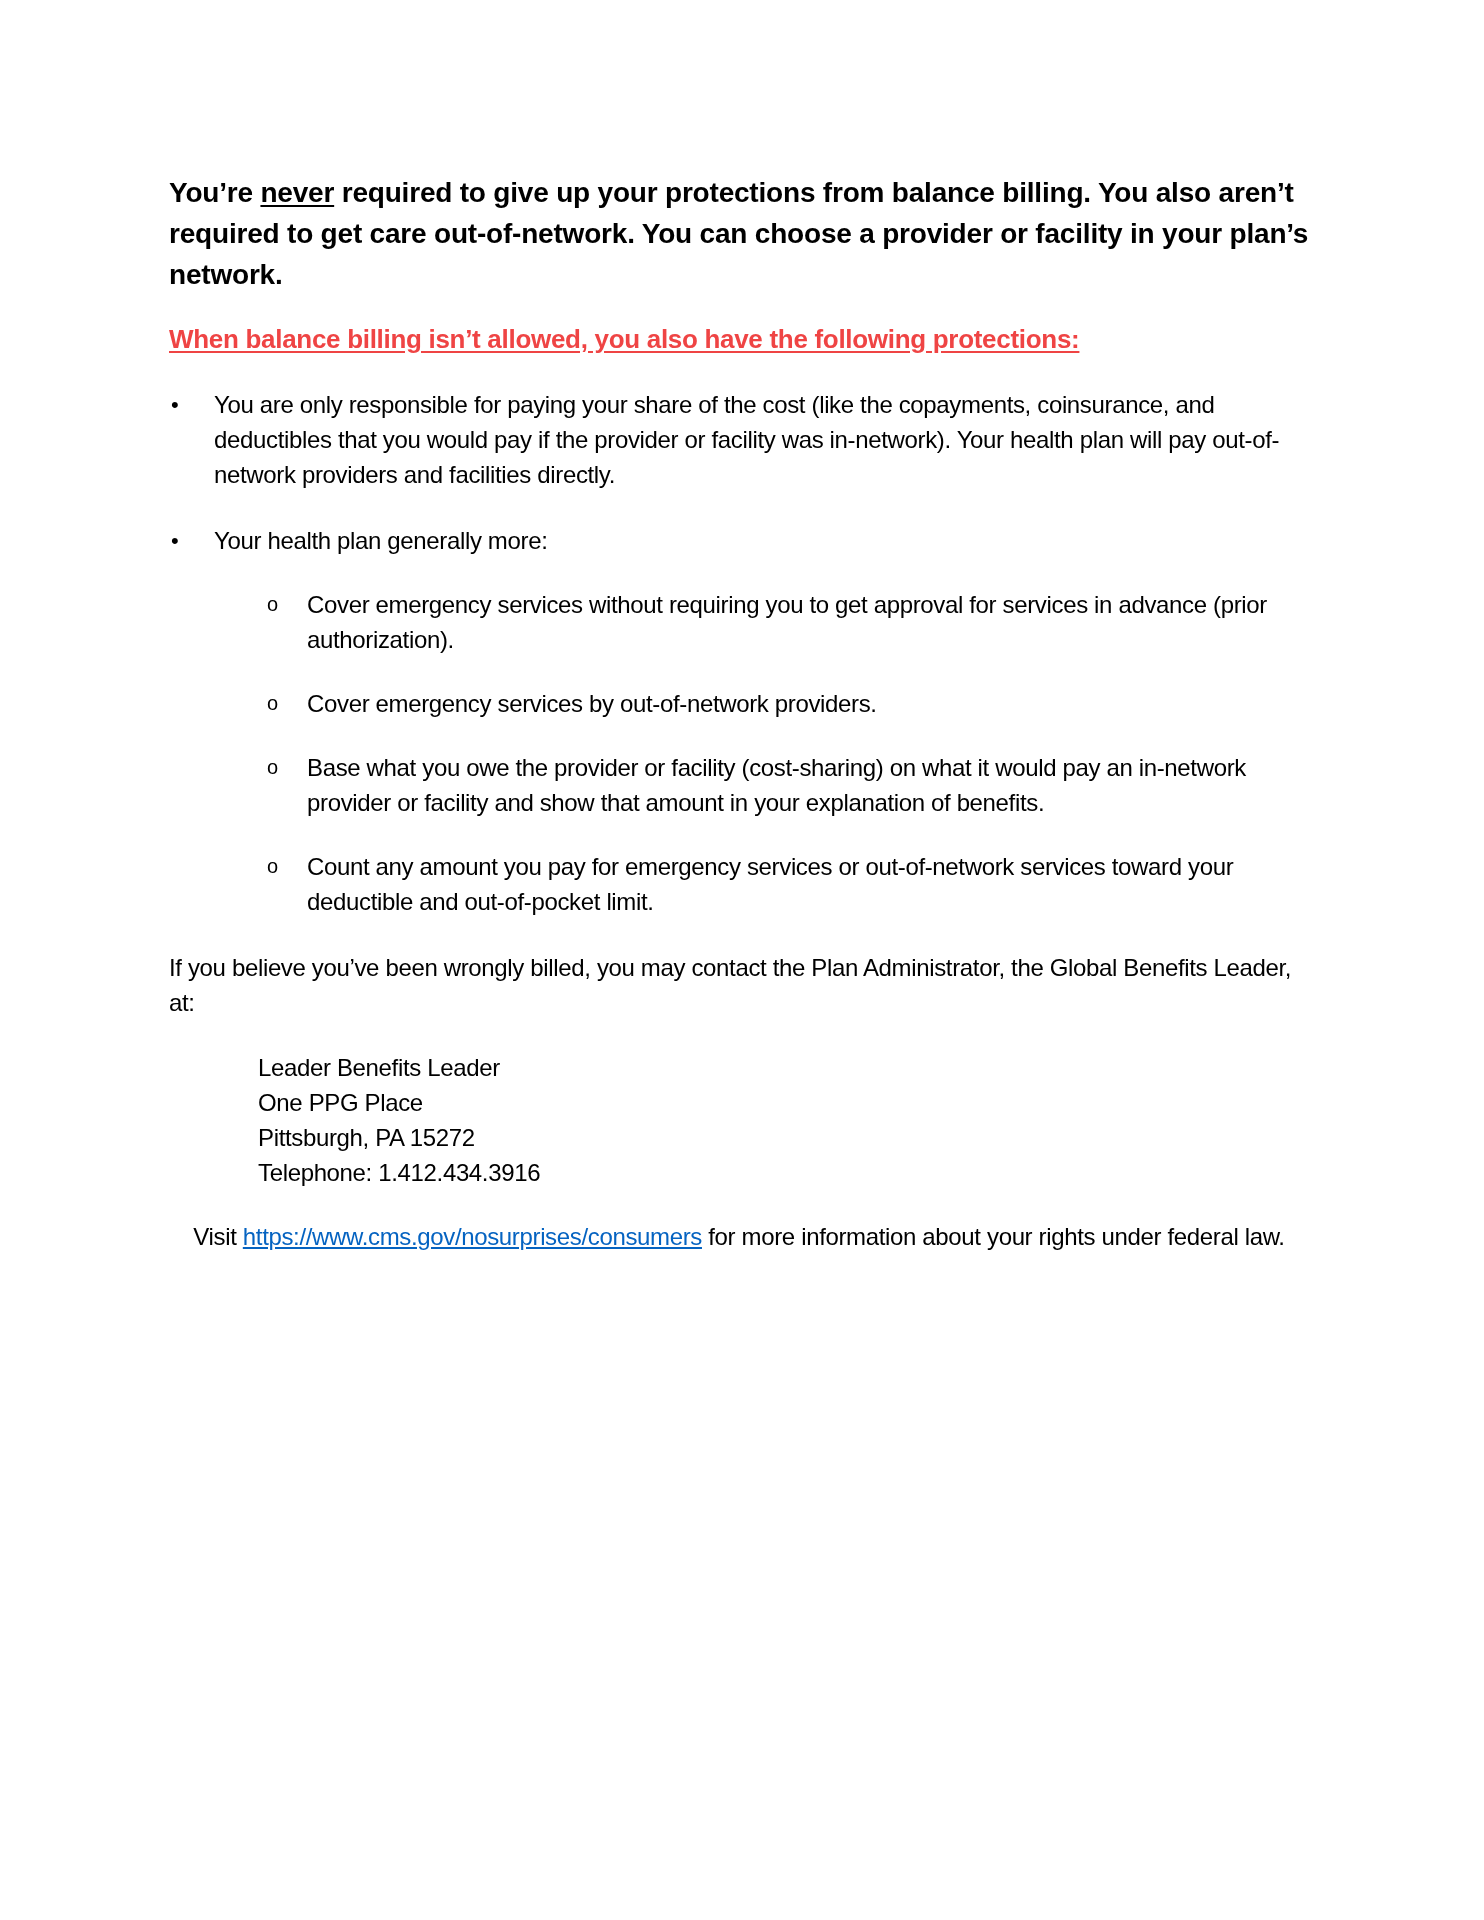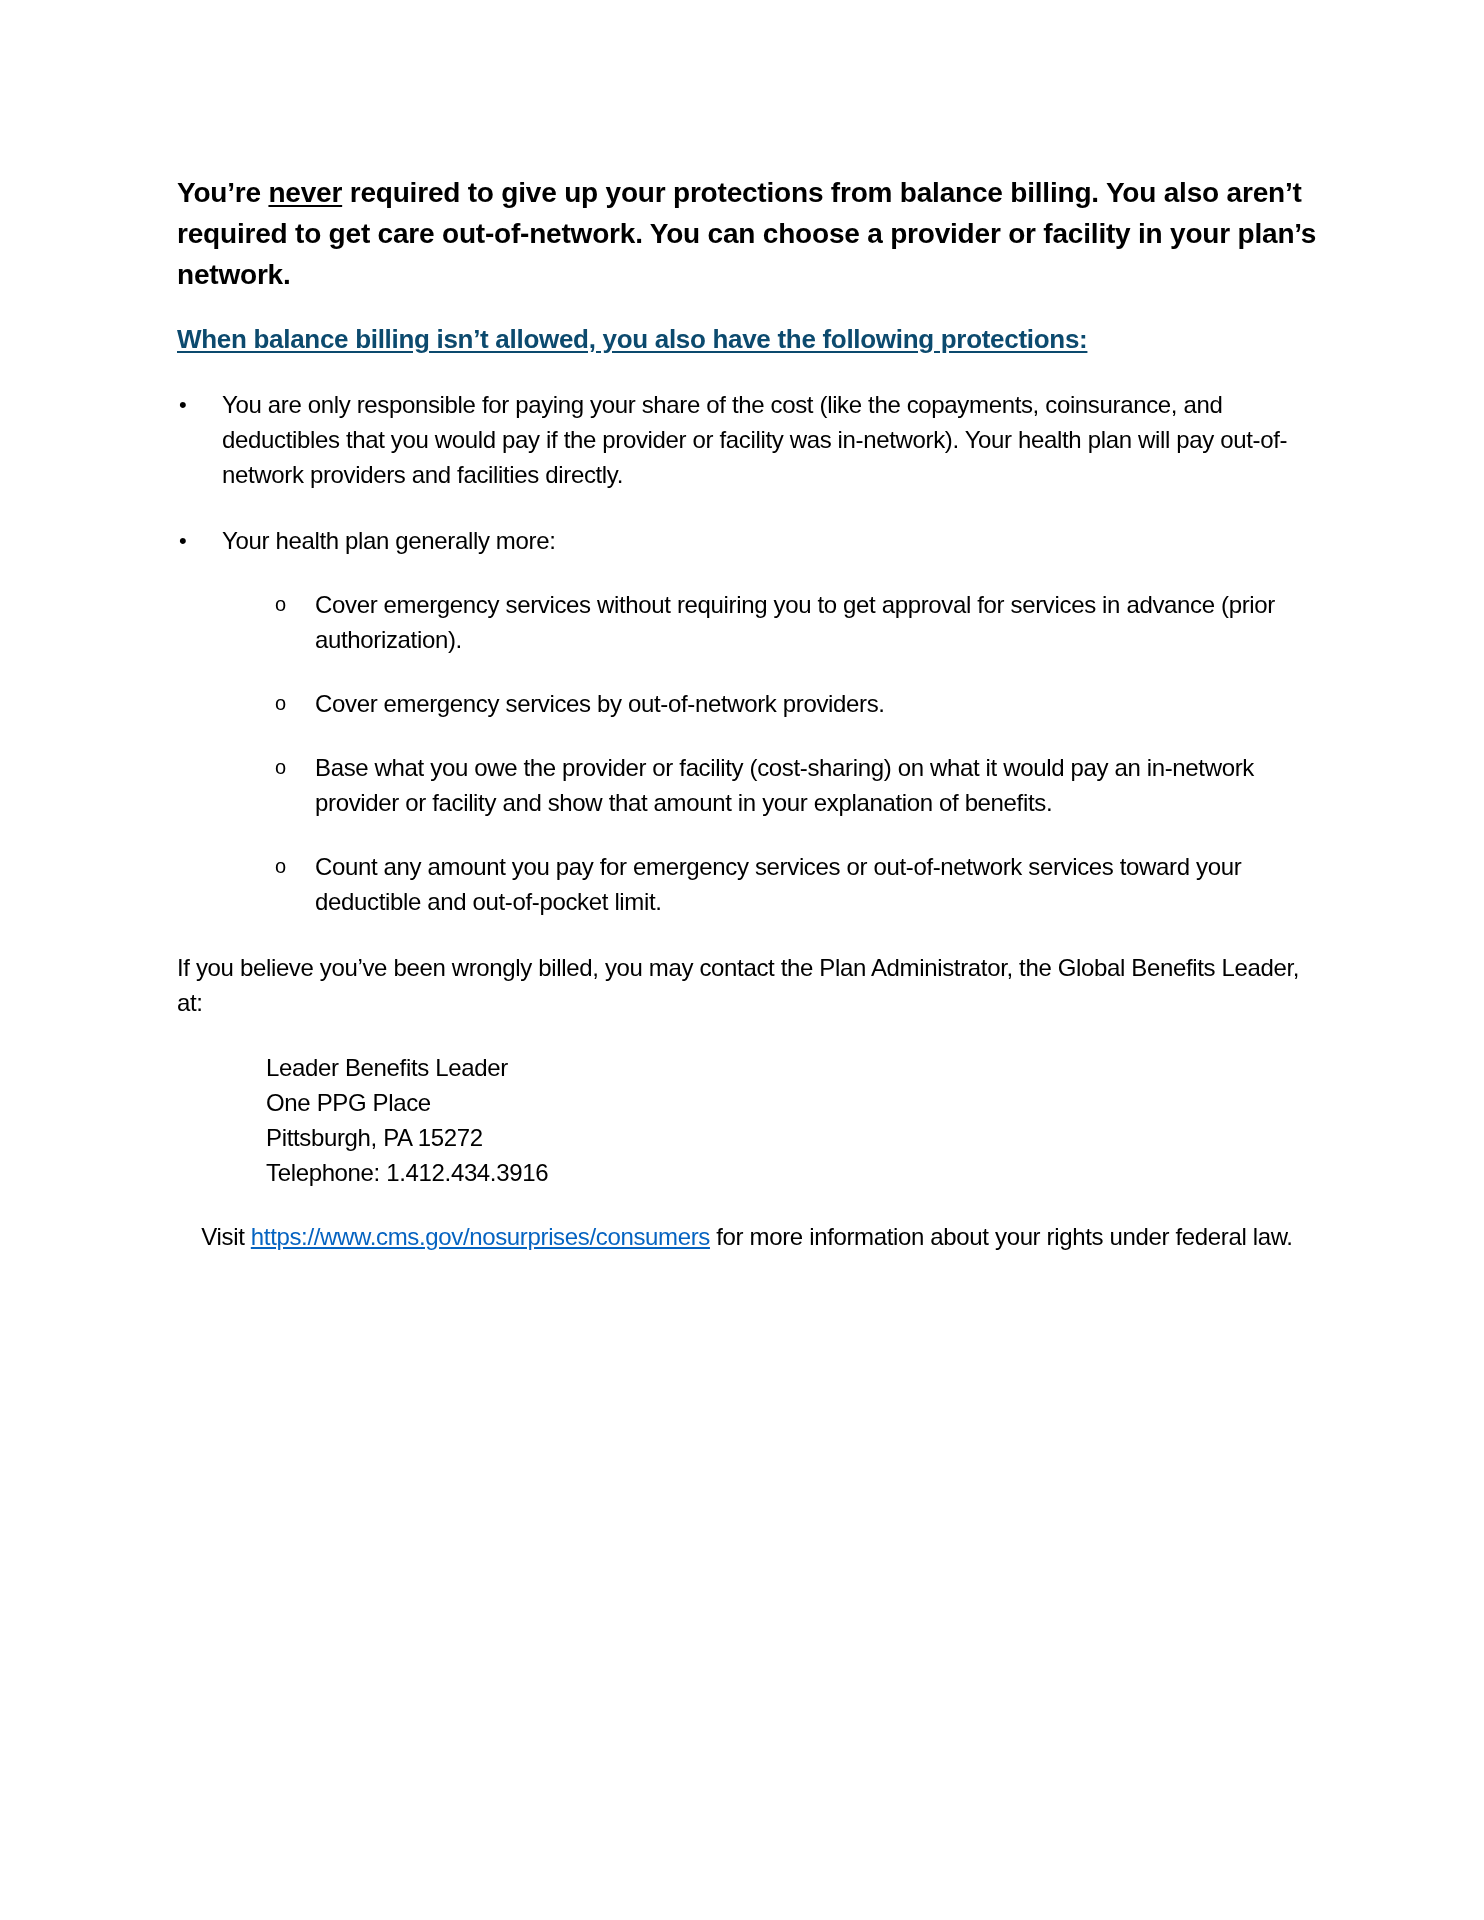--- a/index.html
+++ b/index.html
@@ -9,38 +9,38 @@
     }
     body {
       width: 1484px;
       height: 1920px;
       position: relative;
       font-family: "Liberation Sans", "DejaVu Sans", sans-serif;
       color: #000000;
     }
     .page {
       position: absolute;
-      left: 177px;
+      left: 169px;
       top: 172px;
       width: 1140px;
     }
     .heading {
       font-weight: bold;
       font-size: 28px;
       line-height: 41px;
       margin: 0;
       letter-spacing: -0.2px;
     }
     .heading u { text-decoration: underline; text-underline-offset: 3px; }
     .subheading {
       margin: 26px 0 0 0;
       font-size: 26px;
       line-height: 36px;
       font-weight: bold;
-      color: #0c4a6e;
+      color: #ef4444;
       text-decoration: underline;
       text-underline-offset: 3px;
       letter-spacing: -0.3px;
     }
     .body-text {
       font-size: 24px;
       line-height: 35px;
       letter-spacing: -0.35px;
     }
     .bullets {

